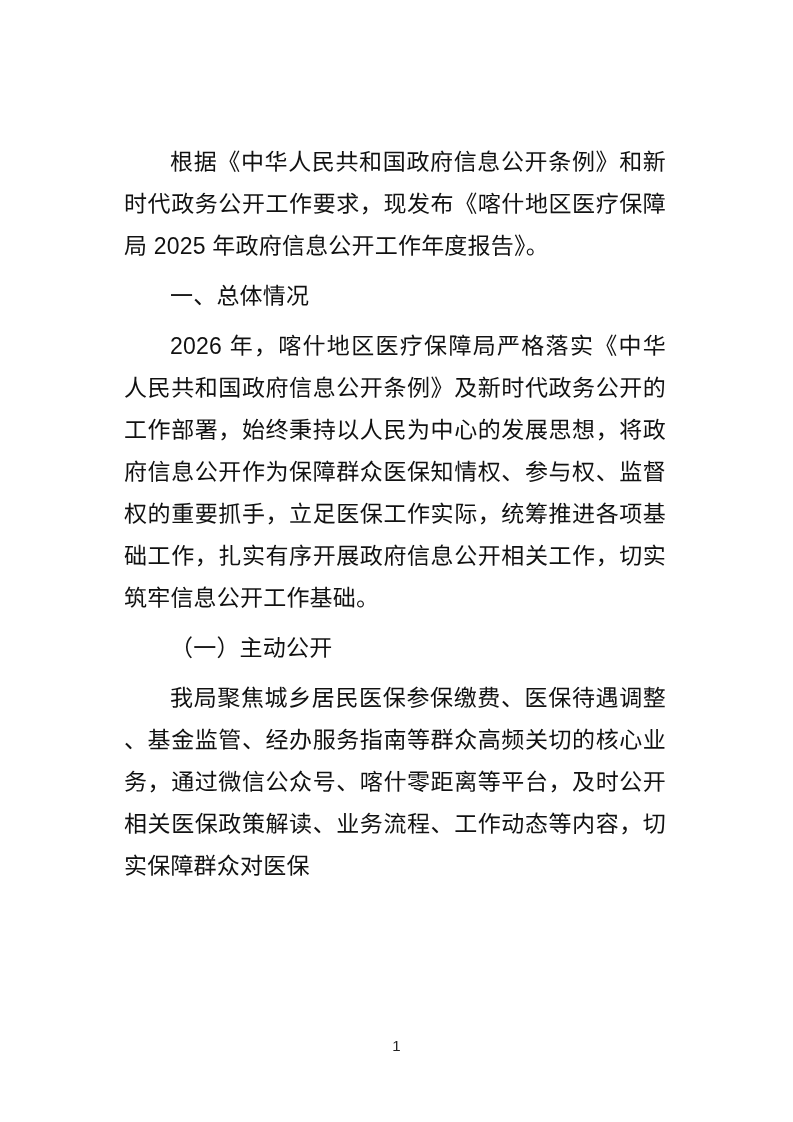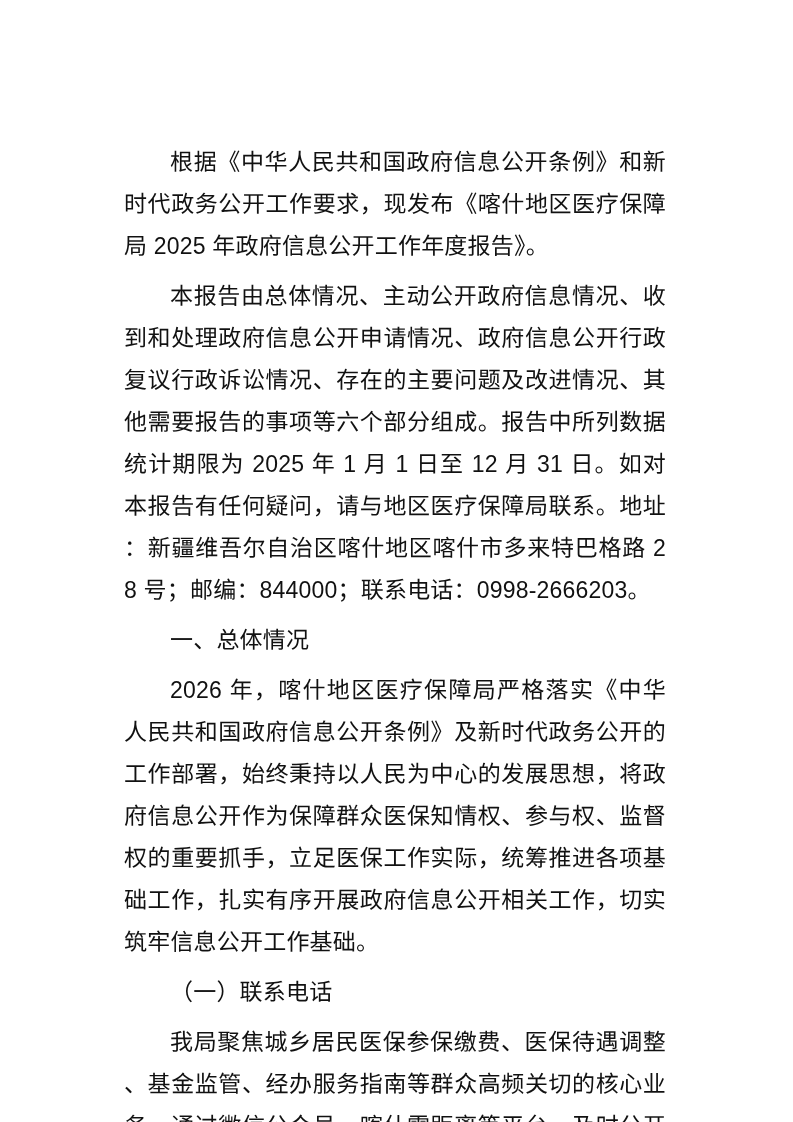--- a/index.html
+++ b/index.html
@@ -46,22 +46,21 @@
     font-size: 15px;
     line-height: 20px;
     color: #222222;
   }
 </style>
 </head>
 <body>
 
 <main class="page-body">
   <p class="para">根据《中华人民共和国政府信息公开条例》和新时代政务公开工作要求，现发布《喀什地区医疗保障局 2025 年政府信息公开工作年度报告》。</p>
-  <p class="para">本报告由总体情况、主动公开政府信息情况、收到和处理政府信息公开申请情况、政府信息公开行政复议行政诉讼情况、存在的主要问题及改进情况、其他需要报告的事项等六个部分组成。报告中所列数据统计期限为 2025 年 1 月 1 日至 12 月 31 日。如对本报告有任何疑问，请与地区医疗保障局联系。地址：新疆维吾尔自治区喀什地区喀什市多来特巴格路 28 号；邮编：844000；联系电话：0998-2666203。</p>
   <h2 class="heading">一、总体情况</h2>
   <p class="para">2026 年，喀什地区医疗保障局严格落实《中华人民共和国政府信息公开条例》及新时代政务公开的工作部署，始终秉持以人民为中心的发展思想，将政府信息公开作为保障群众医保知情权、参与权、监督权的重要抓手，立足医保工作实际，统筹推进各项基础工作，扎实有序开展政府信息公开相关工作，切实筑牢信息公开工作基础。</p>
-  <h3 class="heading">（一）联系电话</h3>
+  <h3 class="heading">（一）主动公开</h3>
   <p class="para">我局聚焦城乡居民医保参保缴费、医保待遇调整、基金监管、经办服务指南等群众高频关切的核心业务，通过微信公众号、喀什零距离等平台，及时公开相关医保政策解读、业务流程、工作动态等内容，切实保障群众对医保</p>
 </main>
 
 <footer class="page-footer">
   <span>1</span>
 </footer>
 
 </body></html>

